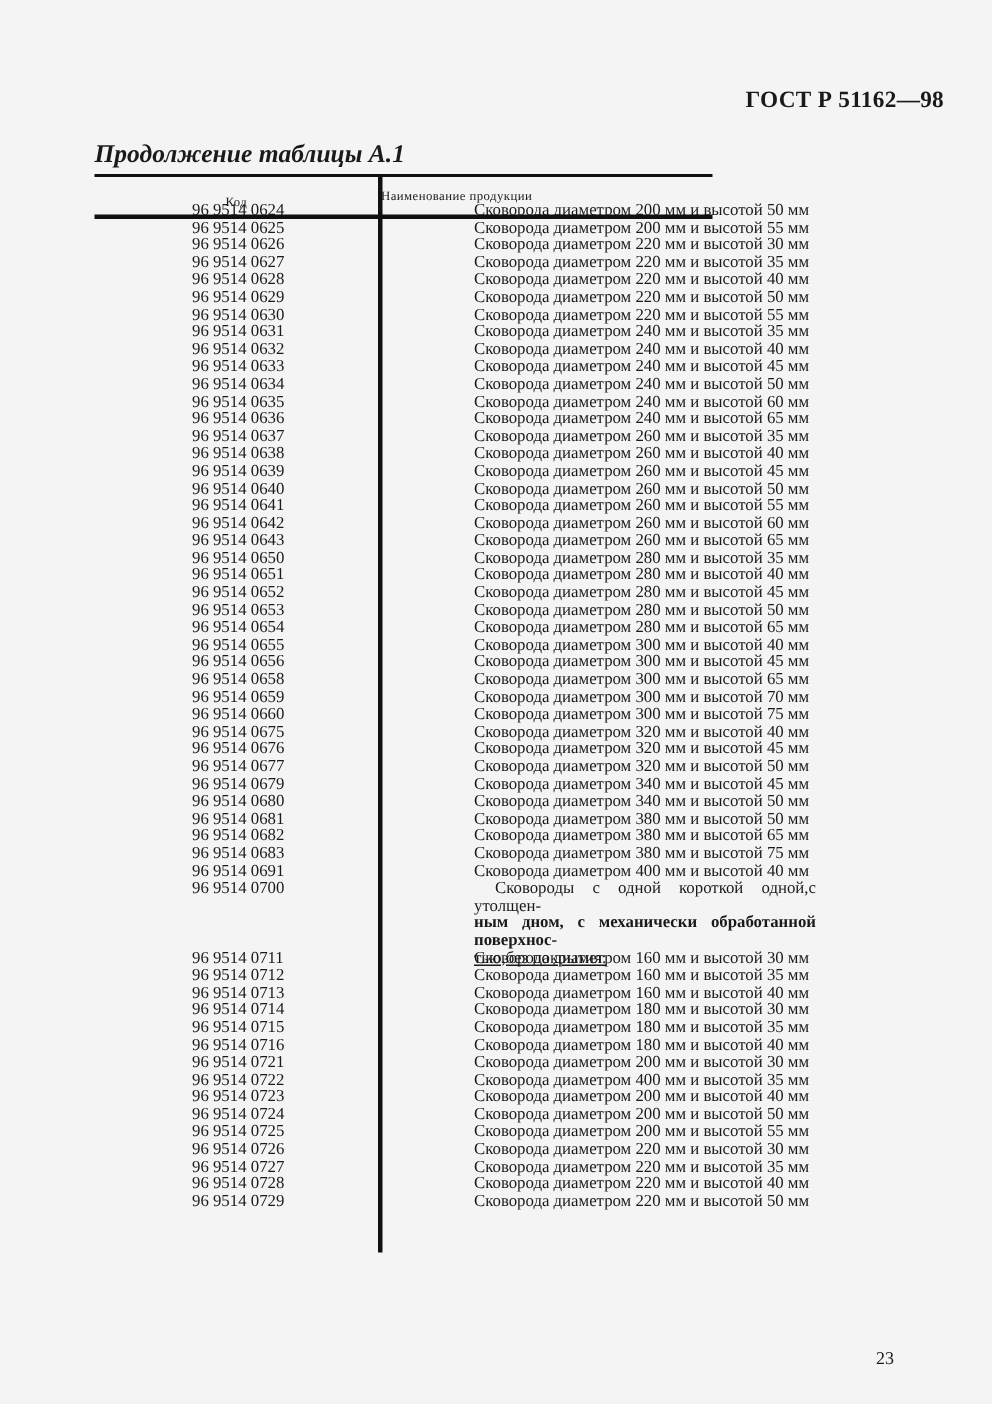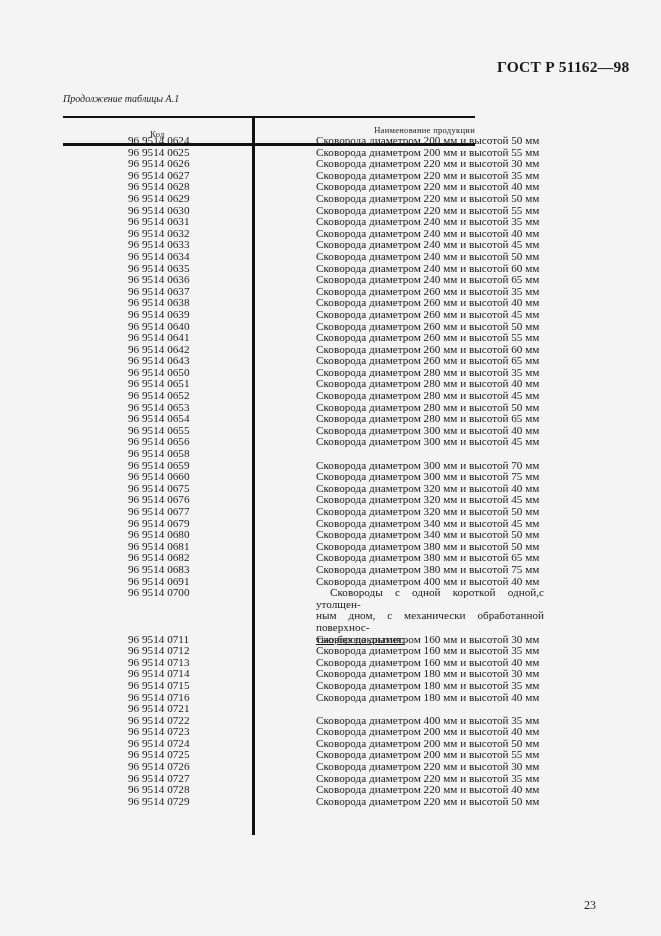--- a/index.html
+++ b/index.html
@@ -5,27 +5,27 @@
   html, body { margin:0; padding:0; }
   body {
     width:661px; height:936px; background:#f4f4f4; position:relative; overflow:hidden;
     font-family:"Liberation Serif", "DejaVu Serif", serif; color:#1a1a1a;
   }
   .doc-id {
     position:absolute; right:188px; top:58px; font-weight:bold; font-size:15.5px; letter-spacing:0.2px;
     right:auto; left:497px;
   }
   .caption {
-    position:absolute; left:63px; top:93px; font-style:italic; font-size:10px;
+    position:absolute; left:63px; top:93px; font-style:italic; font-size:17px;font-weight:bold;
   }
   .rule-top { position:absolute; left:63px; top:116px; width:412px; height:1.5px; background:#111; }
   .rule-head { position:absolute; left:63px; top:143px; width:412px; height:2.5px; background:#111; }
   .vline { position:absolute; left:252px; top:116px; width:2.5px; height:719px; background:#111; }
   .hdr-code { position:absolute; left:63px; top:129px; width:189px; text-align:center; font-size:8.5px; letter-spacing:0.3px; }
-  .hdr-name { position:absolute; left:254px; top:125px; width:221px; text-align:right; font-size:8.5px; letter-spacing:0.3px; }
+  .hdr-name { position:absolute; left:254px; top:125px; width:221px; text-align:left; font-size:8.5px; letter-spacing:0.3px; }
   .rows { position:absolute; left:63px; top:135px; width:480px; }
   .row { position:relative; height:11.6px; font-size:11.2px; line-height:11.6px; white-space:nowrap; }
   .row .code { position:absolute; left:65px; }
   .row .name { position:absolute; left:253px; }
   .page-num { position:absolute; left:584px; top:898px; font-size:12px; }
 </style>
 </head>
 <body>
 
 <div class="doc-id">ГОСТ Р 51162—98</div>
@@ -142,20 +142,21 @@
     <div class="row">
       <span class="code">96 9514 0655</span>
       <span class="name">Сковорода диаметром 300 мм и высотой 40 мм</span>
     </div>
     <div class="row">
       <span class="code">96 9514 0656</span>
       <span class="name">Сковорода диаметром 300 мм и высотой 45 мм</span>
     </div>
     <div class="row">
       <span class="code">96 9514 0658</span>
+      <span class="name">Сковорода диаметром 300 мм и высотой 65 мм</span>
     </div>
     <div class="row">
       <span class="code">96 9514 0659</span>
       <span class="name">Сковорода диаметром 300 мм и высотой 70 мм</span>
     </div>
     <div class="row">
       <span class="code">96 9514 0660</span>
       <span class="name">Сковорода диаметром 300 мм и высотой 75 мм</span>
     </div>
     <div class="row">
@@ -191,21 +192,21 @@
       <span class="name">Сковорода диаметром 380 мм и высотой 75 мм</span>
     </div>
     <div class="row">
       <span class="code">96 9514 0691</span>
       <span class="name">Сковорода диаметром 400 мм и высотой 40 мм</span>
     </div>
     <div class="row" style="height: 46.4px;">
       <span class="code">96 9514 0700</span>
       <div class="name" style="width: 228px; white-space: normal;">
         <span style="display: block; text-align: justify; text-align-last: justify; text-indent: 14px;">Сковороды с одной короткой одной,с утолщен-</span>
-        <span style="display: block; text-align: justify; text-align-last: justify;">ным дном, с механически обработанной поверхнос-</span>
+        <span style="display: block; text-align: justify; text-align-last: justify; font-weight: bold;">ным дном, с механически обработанной поверхнос-</span>
         <span style="display: block; text-align: justify; text-align-last: left; text-decoration: underline;">тью,без покрытия:</span>
       </div>
     </div>
     <div class="row">
       <span class="code">96 9514 0711</span>
       <span class="name">Сковорода диаметром 160 мм и высотой 30 мм</span>
     </div>
     <div class="row">
       <span class="code">96 9514 0712</span>
       <span class="name">Сковорода диаметром 160 мм и высотой 35 мм</span>
@@ -221,20 +222,21 @@
     <div class="row">
       <span class="code">96 9514 0715</span>
       <span class="name">Сковорода диаметром 180 мм и высотой 35 мм</span>
     </div>
     <div class="row">
       <span class="code">96 9514 0716</span>
       <span class="name">Сковорода диаметром 180 мм и высотой 40 мм</span>
     </div>
     <div class="row">
       <span class="code">96 9514 0721</span>
+      <span class="name">Сковорода диаметром 200 мм и высотой 30 мм</span>
     </div>
     <div class="row">
       <span class="code">96 9514 0722</span>
       <span class="name">Сковорода диаметром 400 мм и высотой 35 мм</span>
     </div>
     <div class="row">
       <span class="code">96 9514 0723</span>
       <span class="name">Сковорода диаметром 200 мм и высотой 40 мм</span>
     </div>
     <div class="row">

